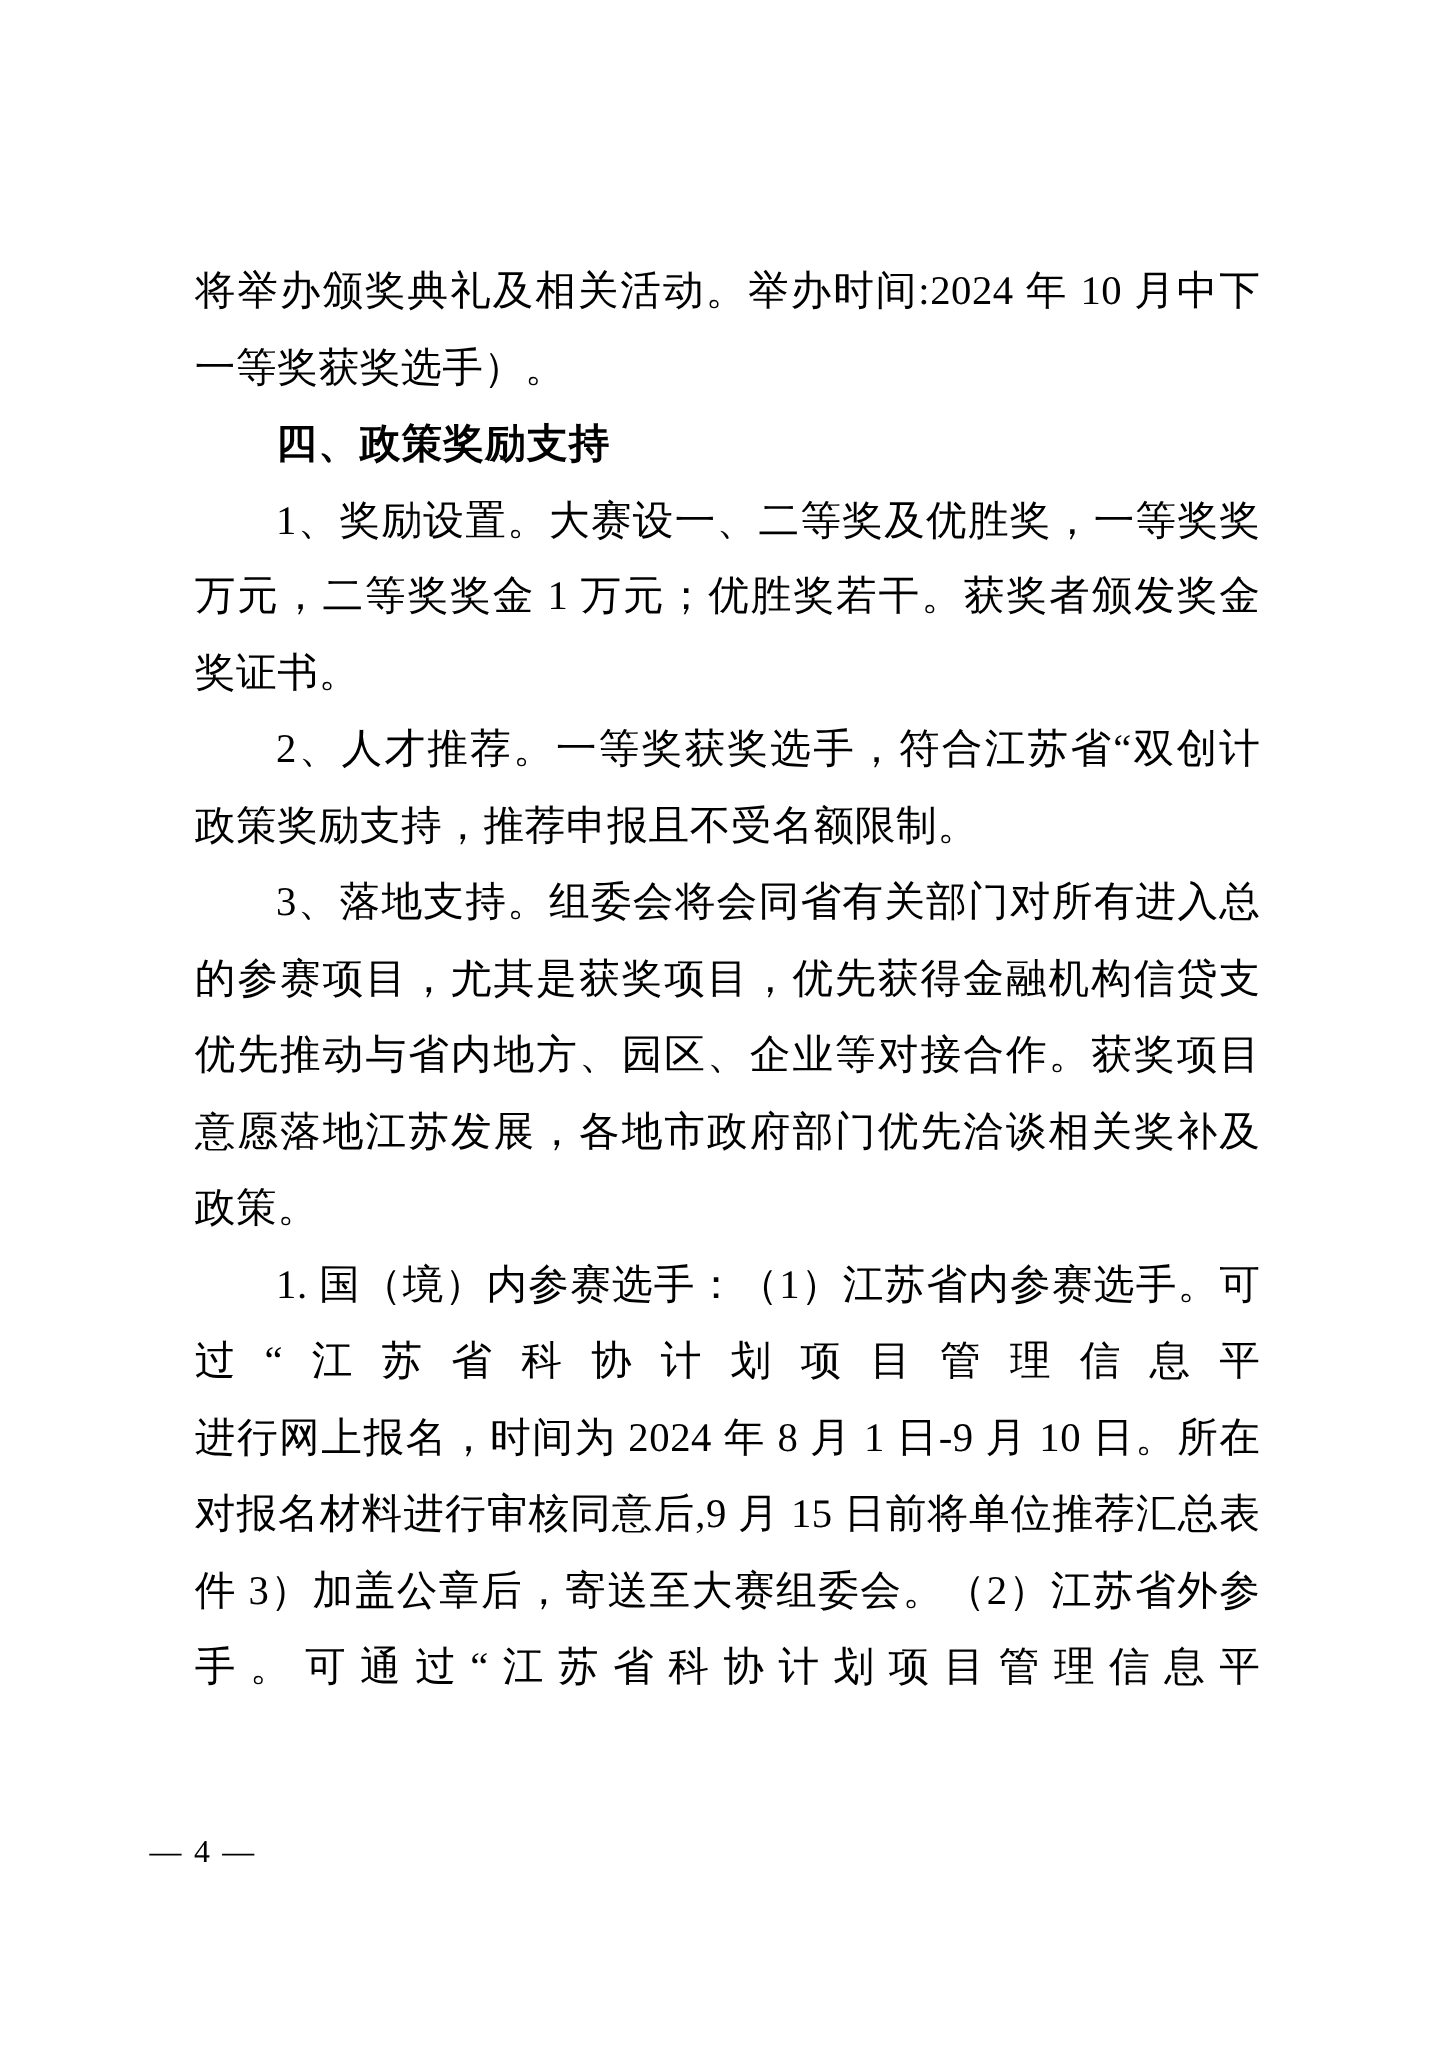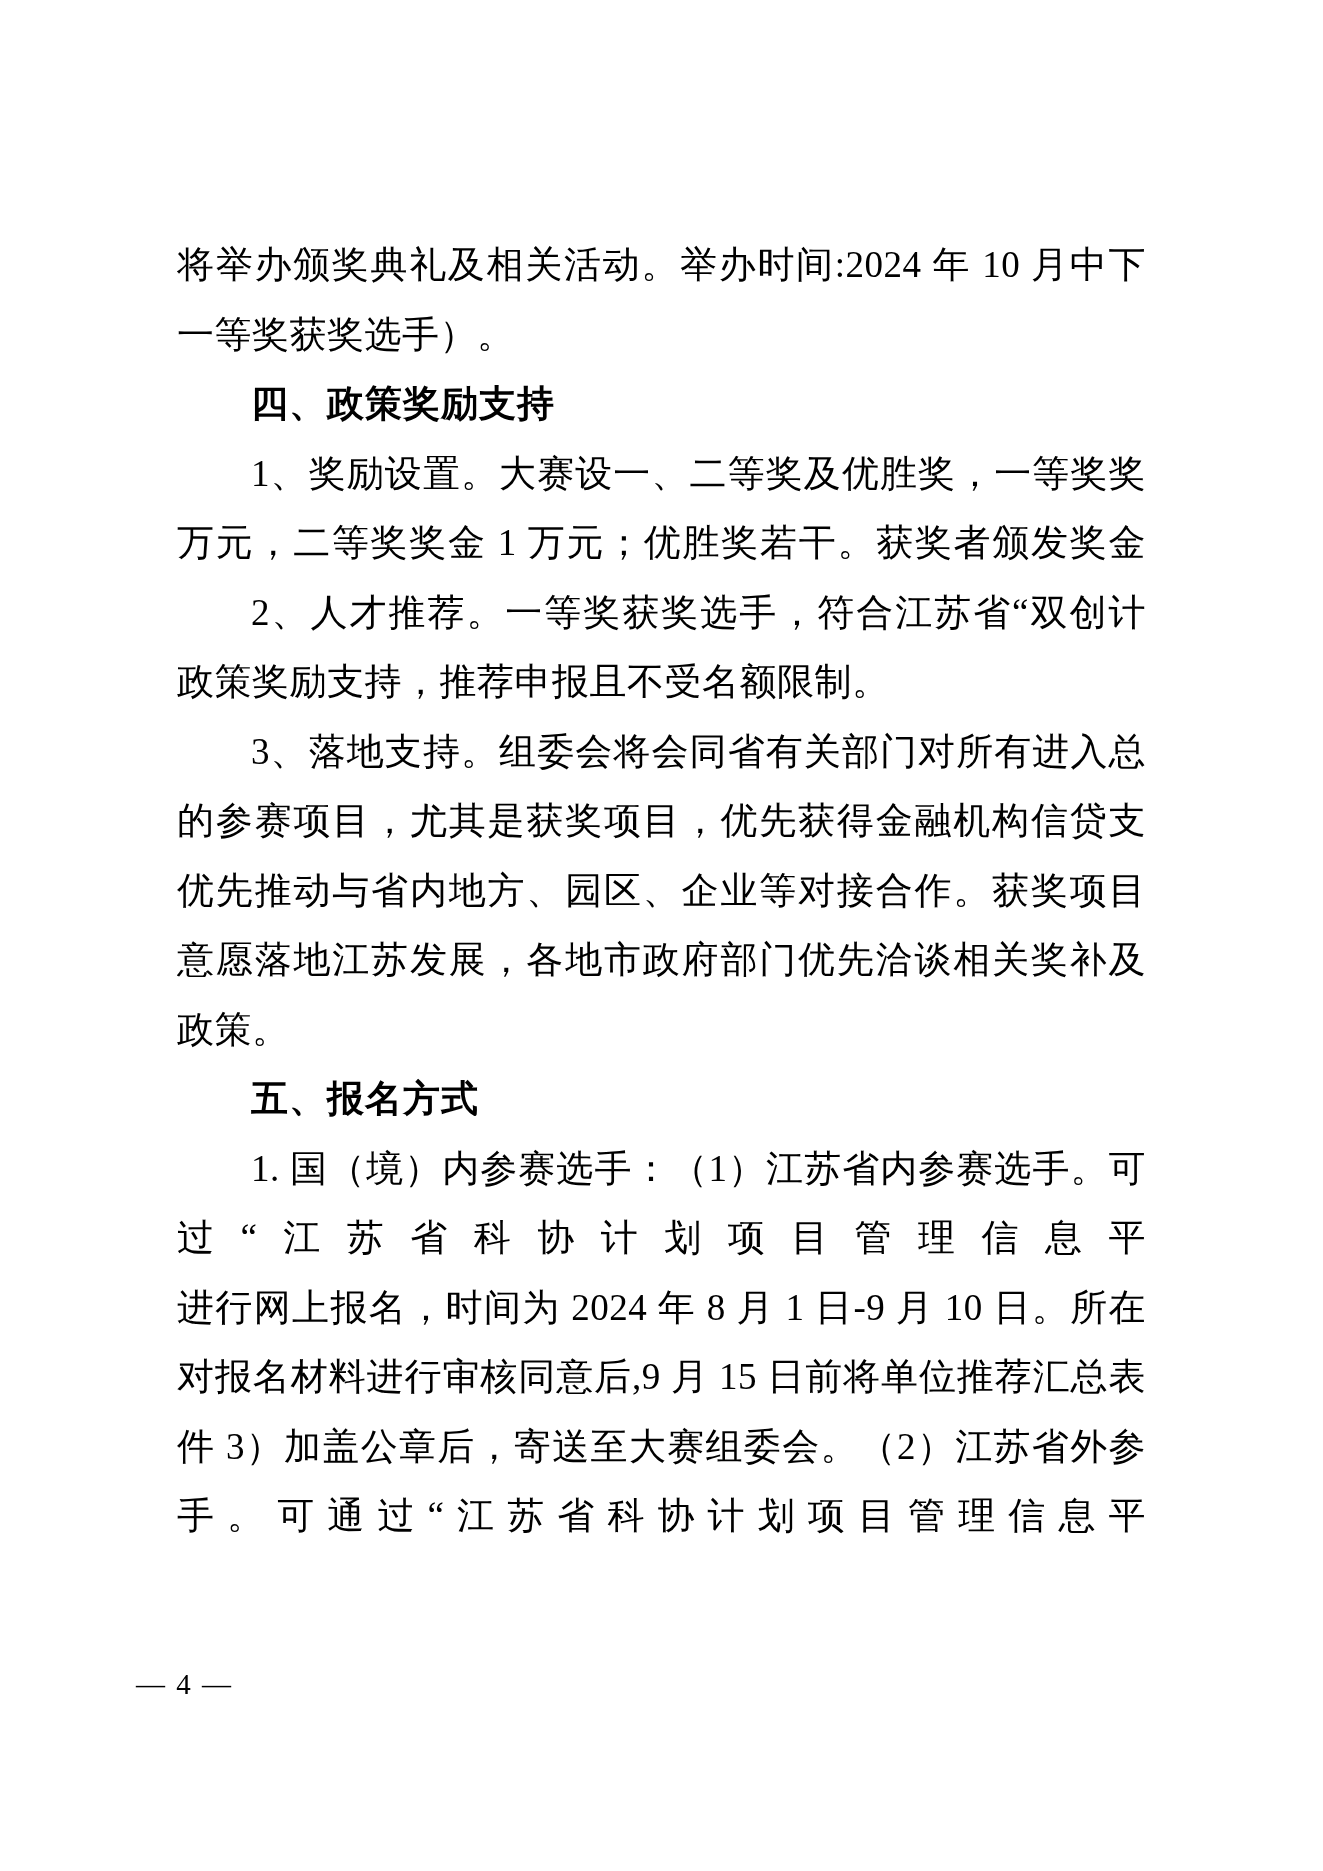--- a/index.html
+++ b/index.html
@@ -59,28 +59,28 @@
 </head>
 <body>
 
 <div class="page">
   <div class="content">
     <div class="line fill">将举办颁奖典礼及相关活动。举办时间:2024 年 10 月中下旬(具</div>
     <div class="line">一等奖获奖选手）。</div>
     <div class="line heading">四、政策奖励支持</div>
     <div class="line ind fill">1、奖励设置。大赛设一、二等奖及优胜奖，一等奖奖金 3</div>
     <div class="line fill">万元，二等奖奖金 1 万元；优胜奖若干。获奖者颁发奖金及获</div>
+    <div class="line">奖证书。</div>
     <div class="line ind fill">2、人才推荐。一等奖获奖选手，符合江苏省“双创计划”</div>
     <div class="line">政策奖励支持，推荐申报且不受名额限制。</div>
     <div class="line ind fill">3、落地支持。组委会将会同省有关部门对所有进入总决赛</div>
     <div class="line fill">的参赛项目，尤其是获奖项目，优先获得金融机构信贷支持，</div>
     <div class="line fill">优先推动与省内地方、园区、企业等对接合作。获奖项目凡有</div>
     <div class="line fill">意愿落地江苏发展，各地市政府部门优先洽谈相关奖补及扶持</div>
     <div class="line">政策。</div>
-    <div class="line heading">五、报名方式</div>
     <div class="line ind fill">1. 国（境）内参赛选手：（1）江苏省内参赛选手。可通</div>
     <div class="line fill">过“江苏省科协计划项目管理信息平台”（http://kxsb.jskx.org.cn）</div>
     <div class="line fill">进行网上报名，时间为 2024 年 8 月 1 日-9 月 10 日。所在单位</div>
     <div class="line fill">对报名材料进行审核同意后,9 月 15 日前将单位推荐汇总表(附</div>
     <div class="line fill">件 3）加盖公章后，寄送至大赛组委会。（2）江苏省外参赛选</div>
     <div class="line fill">手。可通过“江苏省科协计划项目管理信息平台”（http://kxsb.</div>
   </div>
   <div class="footer">— 4 —</div>
 </div>
 

